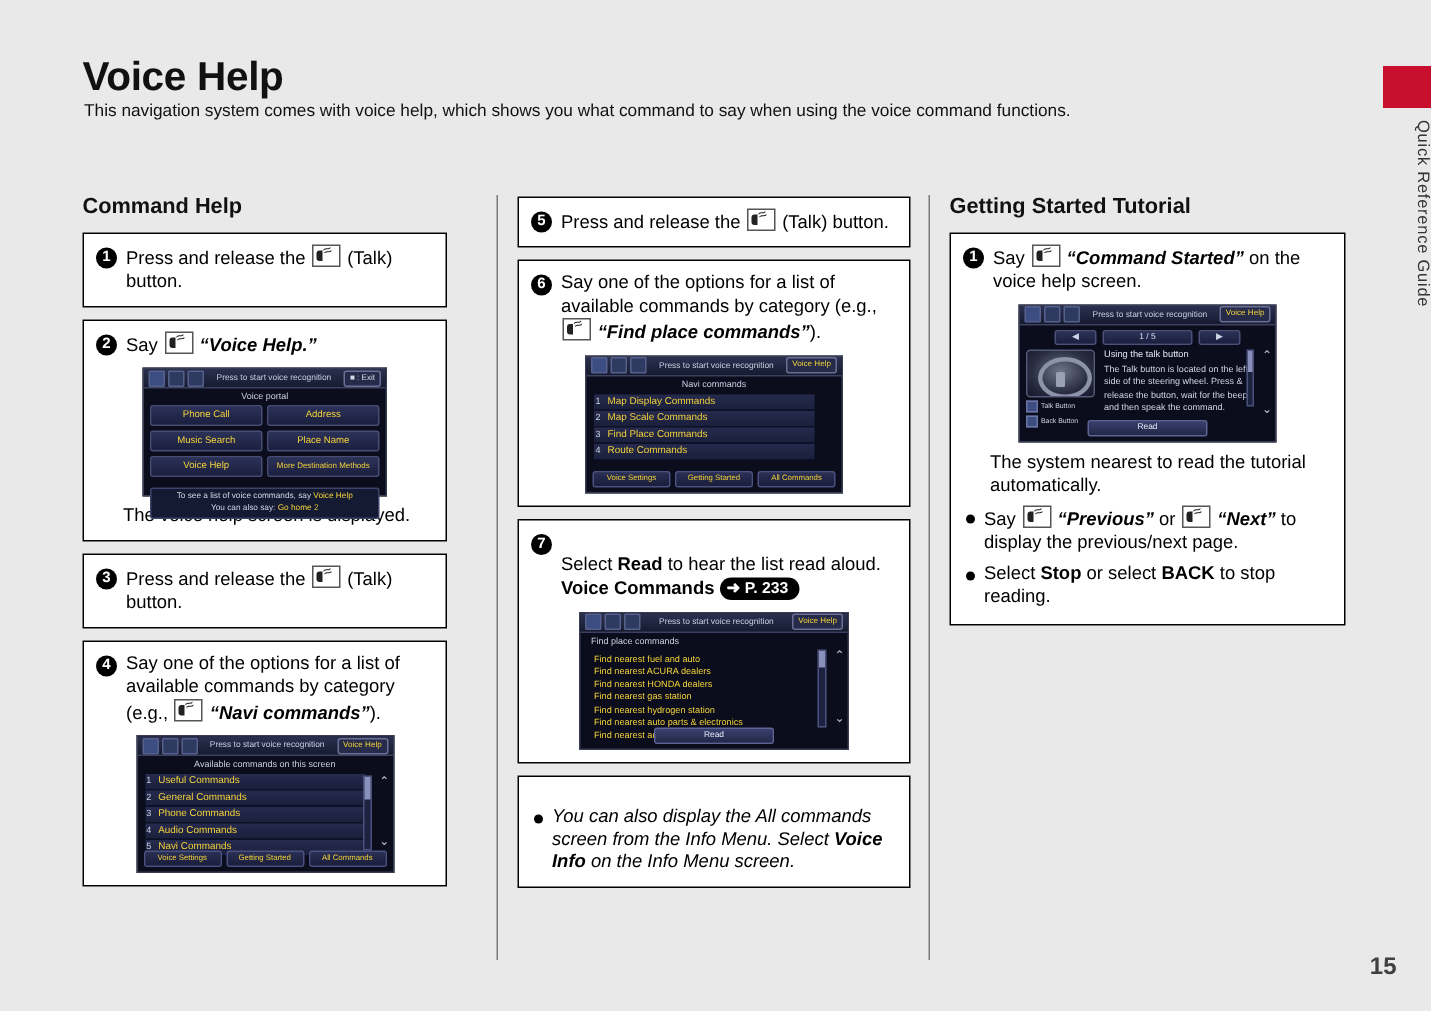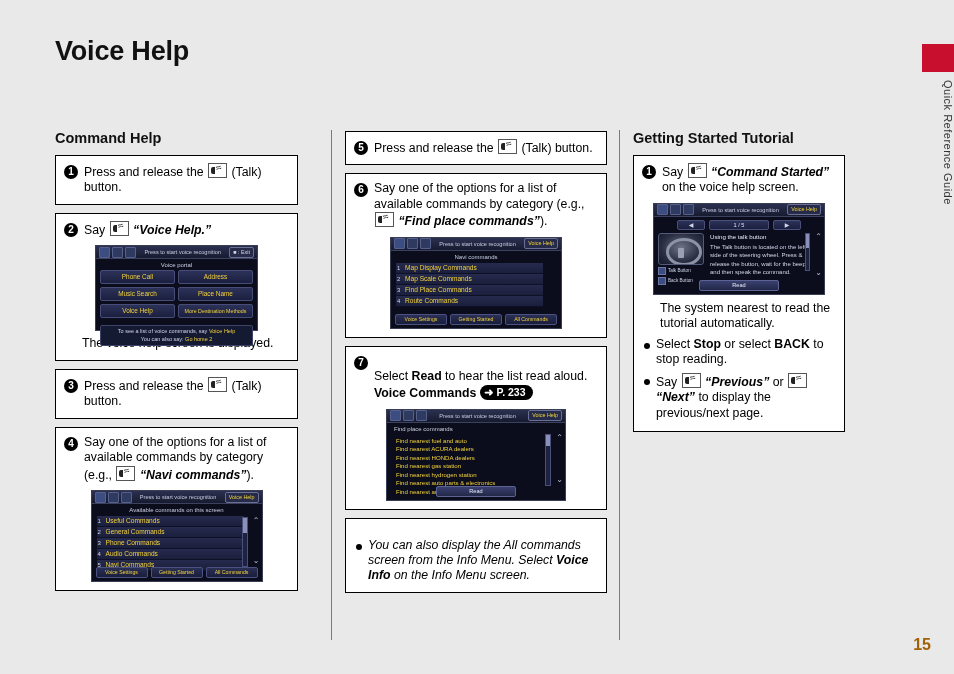--- a/index.html
+++ b/index.html
@@ -55,28 +55,28 @@
     writing-mode: vertical-rl;
     text-orientation: mixed;
     letter-spacing: 0.5px;
     white-space: nowrap;
   }
   .page-number {
     position: absolute;
     right: 23px; bottom: 20px;
     font-size: 16px;
     font-weight: bold;
-    color: #a16207;
+    color: #404040;
   }
 
   
   .col { position: absolute; top: 130px; }
   .col1 { left: 55px; width: 243px; }
   .col2 { left: 345px; width: 262px; }
-  .col3 { left: 633px; width: 212px; }
+  .col3 { left: 633px; width: 264px; }
 
   .vdiv {
     position: absolute;
     width: 1px;
     background: #7a7a7a;
   }
   .vdiv1 { left: 331px; top: 130px; height: 510px; }
   .vdiv2 { left: 619px; top: 130px; height: 510px; }
 
   .section-title {
@@ -455,20 +455,21 @@
     margin-top: 6px;
     padding-left: 18px;
   }
 </style>
 </head>
 <body>
 
 <div class="page">
 
   <div class="page-title">Voice Help</div>
+  <div class="page-subtitle">This navigation system comes with voice help, which shows you what command to say when using the voice command functions.</div>
 
   <div class="side-tab">
     <div class="side-tab-block"></div>
     <div class="side-tab-text">Quick Reference Guide</div>
   </div>
 
   <div class="page-number">15</div>
 
   <div class="vdiv vdiv1"></div>
   <div class="vdiv vdiv2"></div>
@@ -760,36 +761,36 @@
           </div>
         </div>
         <div class="ns-readbtn">Read</div>
       </div>
 
       <div class="subcaption">The system nearest to read the tutorial automatically.</div>
 
       <div class="bullet-row">
         <div class="dot"></div>
         <div class="plain-text">
+          <span>Say</span>
+          <span class="talk-icon"></span>
+          <span class="italic bold">“Previous”</span>
+          <span>or</span>
+          <span class="talk-icon"></span>
+          <span class="italic bold">“Next”</span>
+          <span>to display the previous/next page.</span>
+        </div>
+      </div>
+
+      <div class="bullet-row">
+        <div class="dot"></div>
+        <div class="plain-text">
           <span>Select</span>
           <span class="bold">Stop</span>
           <span>or select</span>
           <span class="bold">BACK</span>
           <span>to stop reading.</span>
         </div>
       </div>
-
-      <div class="bullet-row">
-        <div class="dot"></div>
-        <div class="plain-text">
-          <span>Say</span>
-          <span class="talk-icon"></span>
-          <span class="italic bold">“Previous”</span>
-          <span>or</span>
-          <span class="talk-icon"></span>
-          <span class="italic bold">“Next”</span>
-          <span>to display the previous/next page.</span>
-        </div>
-      </div>
     </div>
   </div>
 
 </div>
 
 </body></html>

